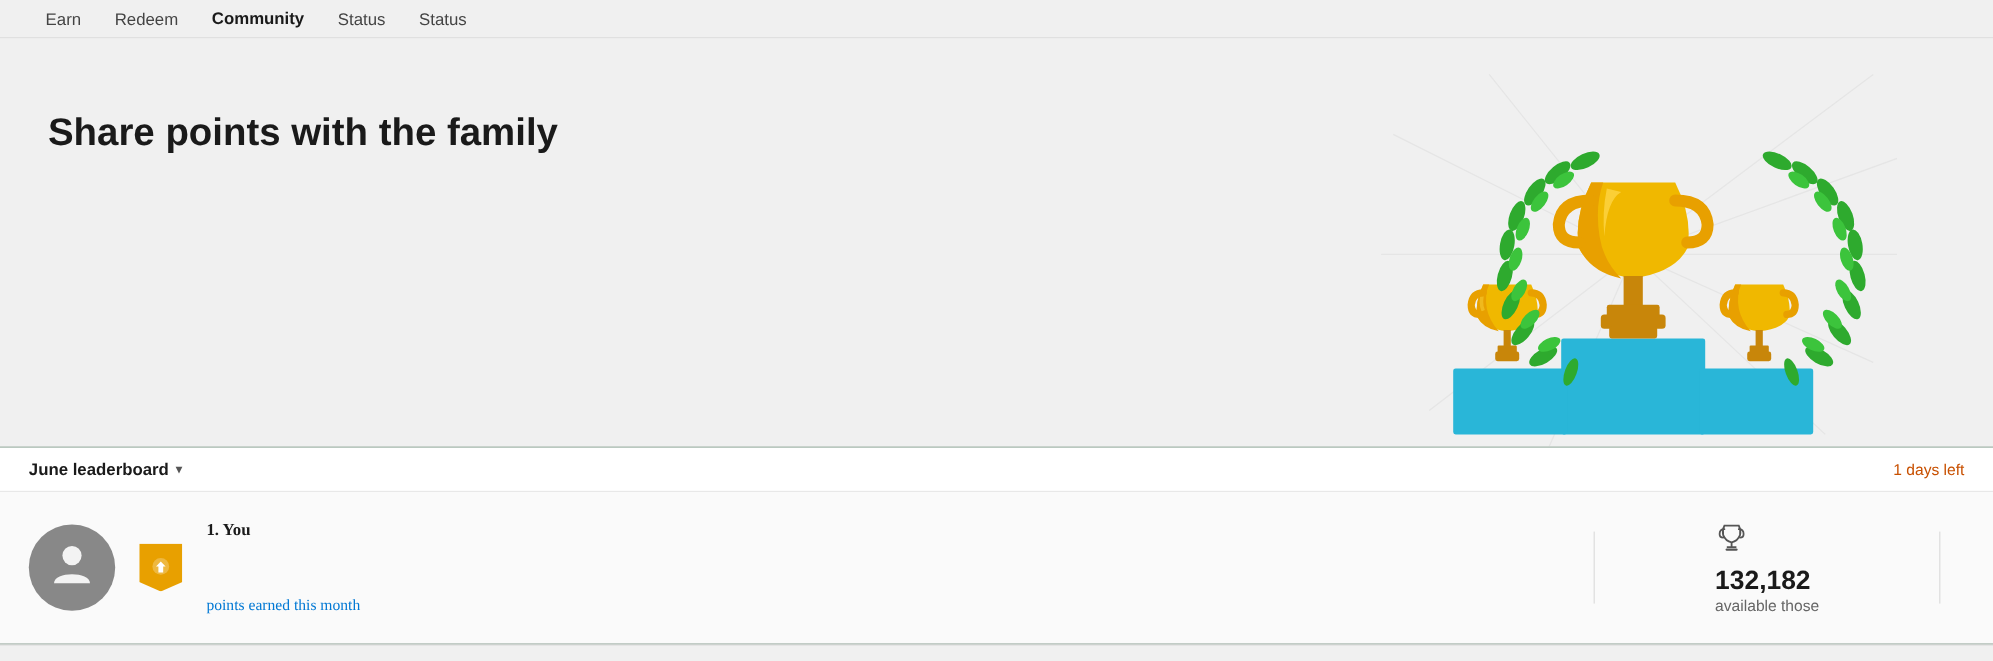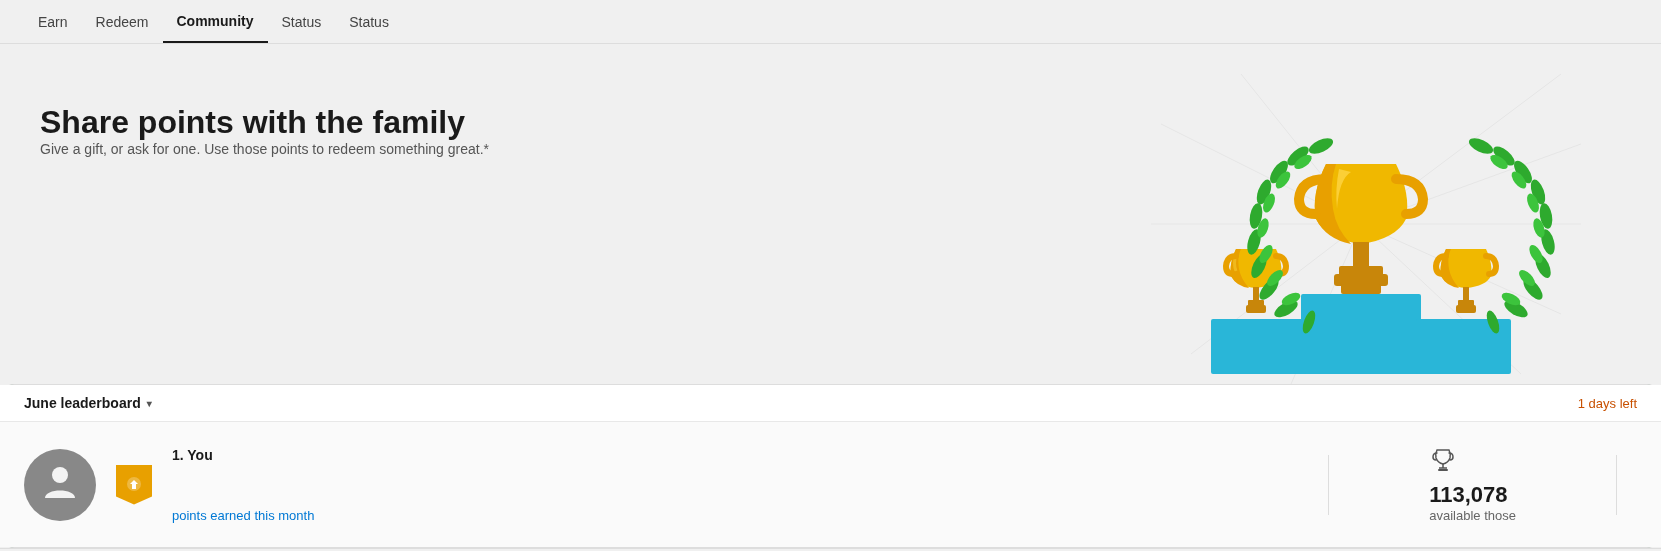--- a/index.html
+++ b/index.html
@@ -10,21 +10,21 @@
       min-height: 551px;
       overflow-x: hidden;
     }
 
     
     .nav-bar {
       display: flex;
       align-items: center;
       background: #f0f0f0;
       padding: 0 24px;
-      height: 44px;
+      height: 32px;
       border-bottom: 1px solid #ddd;
     }
     .nav-item {
       font-size: 14px;
       color: #444;
       cursor: pointer;
       padding: 12px 14px;
       text-decoration: none;
       position: relative;
     }
@@ -63,21 +63,20 @@
       top: 20px;
       width: 440px;
       height: 320px;
     }
 
     
     .leaderboard-section {
       background: #14532d;
       border-top: 1px solid #ddd;
       border-bottom: 1px solid #ddd;
-      border-radius: 14px;
     }
     .leaderboard-header {
       display: flex;
       align-items: center;
       justify-content: space-between;
       padding: 10px 24px;
       background: #fff;
       border-bottom: 1px solid #e8e8e8;
     }
     .leaderboard-title-btn {
@@ -135,20 +134,21 @@
       clip-path: polygon(0 0, 100% 0, 100% 80%, 50% 100%, 0 80%);
     }
     .medal-badge svg {
       width: 22px;
       height: 22px;
     }
     .user-points-block {
       display: flex;
       flex-direction: column;
       flex: 1;
+      font-family: Liberation Serif, serif;
     }
     .user-rank-name {
       font-size: 14px;
       font-weight: 700;
       color: #1a1a1a;
     }
     .user-points-earned {
       font-size: 26px;
       font-weight: 700;
       color: #1a1a1a;
@@ -208,21 +208,20 @@
   <a class="nav-item">Earn</a>
   <a class="nav-item">Redeem</a>
   <a class="nav-item active">Community</a>
   <a class="nav-item">Status</a>
   <a class="nav-item">Status</a>
 </nav>
 
 <section class="hero">
   <div class="hero-text">
     <h1 class="hero-title">Share points with the family</h1>
-    <p class="hero-subtitle">Give a gift, or ask for one. Use those points to redeem something great.*</p>
   </div>
 
   <div class="trophy-scene">
     <svg viewBox="0 0 440 320" xmlns="http://www.w3.org/2000/svg" class="trophy-svg-container">
 
       <g opacity="0.15" stroke="#aaa" stroke-width="1">
         <line x1="220" y1="160" x2="420" y2="10"></line>
         <line x1="220" y1="160" x2="440" y2="80"></line>
         <line x1="220" y1="160" x2="440" y2="160"></line>
         <line x1="220" y1="160" x2="420" y2="250"></line>
@@ -357,21 +356,21 @@
       <div class="stat-icon">
         <svg width="28" height="28" viewBox="0 0 28 28" fill="none" xmlns="http://www.w3.org/2000/svg">
           <path d="M8 4 Q6 8 7 12 Q9 17 14 18 Q19 17 21 12 Q22 8 20 4 Z" stroke="#555" stroke-width="1.5" fill="none"></path>
           <path d="M8 7 Q4 7 4 11 Q4 14 7 14" stroke="#555" stroke-width="1.5" fill="none" stroke-linecap="round"></path>
           <path d="M20 7 Q24 7 24 11 Q24 14 21 14" stroke="#555" stroke-width="1.5" fill="none" stroke-linecap="round"></path>
           <line x1="14" y1="18" x2="14" y2="22" stroke="#555" stroke-width="1.5"></line>
           <line x1="10" y1="22" x2="18" y2="22" stroke="#555" stroke-width="1.5"></line>
           <line x1="10" y1="24" x2="18" y2="24" stroke="#555" stroke-width="2" stroke-linecap="round"></line>
         </svg>
       </div>
-      <span class="stat-number">113,078</span>
+      <span class="stat-number">132,182</span>
       <span class="stat-label">available those</span>
     </div>
 
     <div class="divider"></div>
 
   </div>
 </div>
 
 <div class="bottom-line"></div>
 

